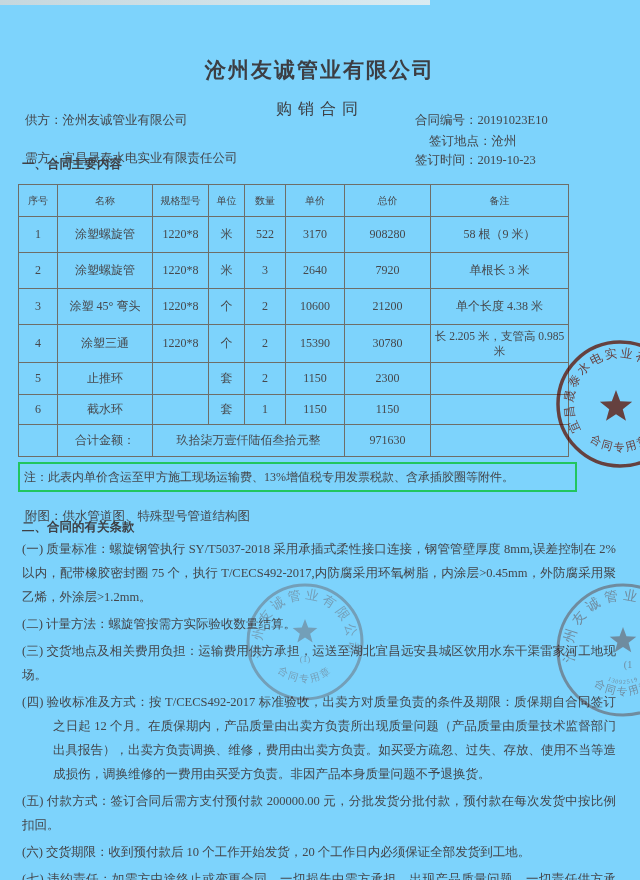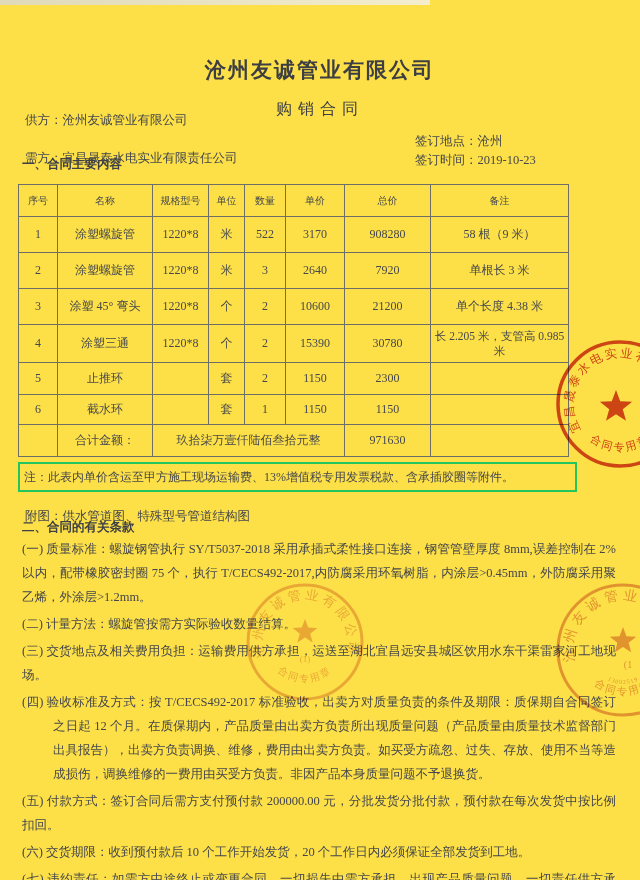--- a/index.html
+++ b/index.html
@@ -1,31 +1,31 @@
 <!DOCTYPE html>
 <html><head>
 <meta charset="utf-8">
 <style>
   html,body{margin:0;padding:0;background:#e9e9e7;}
   .page{
     position:relative;width:640px;height:880px;margin:0 auto;
-    background:#fde047;overflow:hidden;
+    background:#7dd3fc;overflow:hidden;
     font-family:"Liberation Serif","DejaVu Serif",serif;
     color:#44464b;
   }
   .top-streak{position:absolute;top:0;left:0;width:430px;height:5px;
     background:linear-gradient(90deg,#d8d8d6,#f1f1ef);opacity:.8;}
   .title{position:absolute;top:56px;left:0;right:0;text-align:center;
     font-size:21px;font-weight:600;letter-spacing:2px;color:#3c3e43;}
   .subtitle{position:absolute;top:90px;left:0;right:0;text-align:center;
     font-size:16px;font-weight:400;letter-spacing:6px;color:#3c3e43;margin-top:9px;}
   .meta{position:absolute;font-size:12.5px;white-space:nowrap;}
   .m-supplier{left:25px;top:112px;}
   .m-contract{left:415px;top:112px;}
-  .m-place{left:415px;top:133px;}
+  .m-place{left:429px;top:133px;}
   .m-buyer{left:25px;top:150px;}
   .m-date{left:415px;top:152px;}
   .sec-heading{position:absolute;font-size:12.5px;font-weight:600;color:#3e4045;}
   .sec1{left:22px;top:156px;}
   .sec2{left:22px;top:519px;}
   table.items{
     position:absolute;left:18px;top:184px;width:550px;
     border-collapse:collapse;table-layout:fixed;
     font-size:12px;color:#46484c;
   }
@@ -52,20 +52,21 @@
 </head>
 <body>
 
 <div class="page">
   <div class="top-streak"></div>
 
   <div class="title">沧州友诚管业有限公司</div>
   <div class="subtitle">购销合同</div>
 
   <div class="meta m-supplier"><span>供方：</span><span>沧州友诚管业有限公司</span></div>
+  <div class="meta m-contract"><span>合同编号：</span><span>20191023E10</span></div>
   <div class="meta m-place"><span>签订地点：</span><span>沧州</span></div>
   <div class="meta m-buyer"><span>需方：</span><span>宜昌晟泰水电实业有限责任公司</span></div>
   <div class="meta m-date"><span>签订时间：</span><span>2019-10-23</span></div>
 
   <div class="sec-heading sec1">一、合同主要内容</div>
 
   <table class="items">
     <colgroup>
       <col style="width:39px">
         <col style="width:95px">

